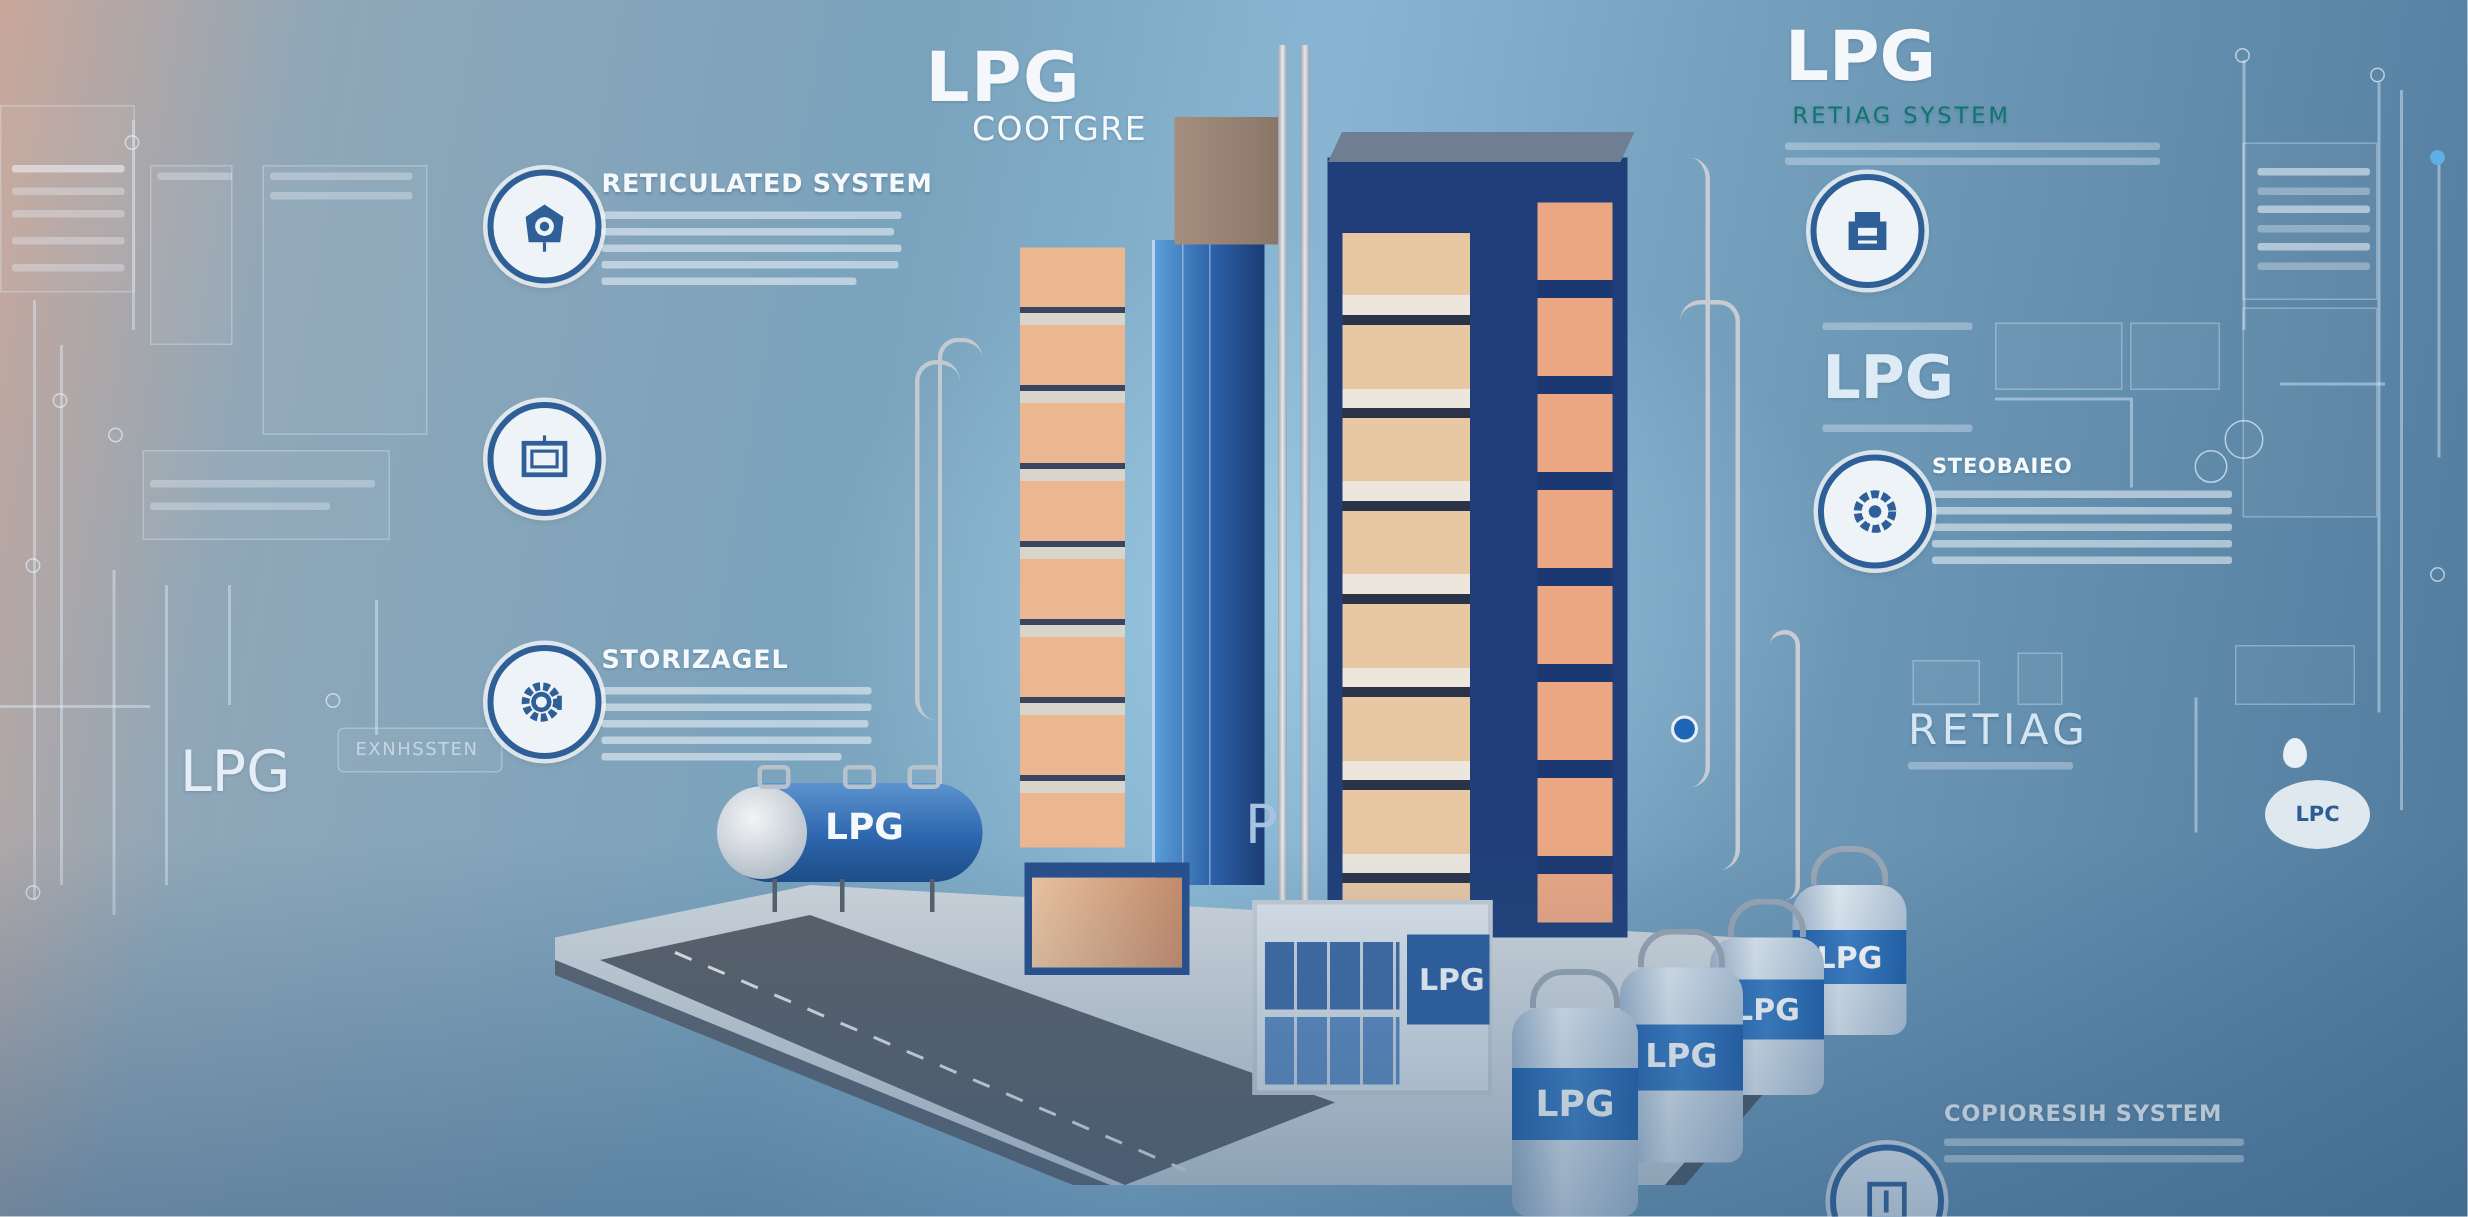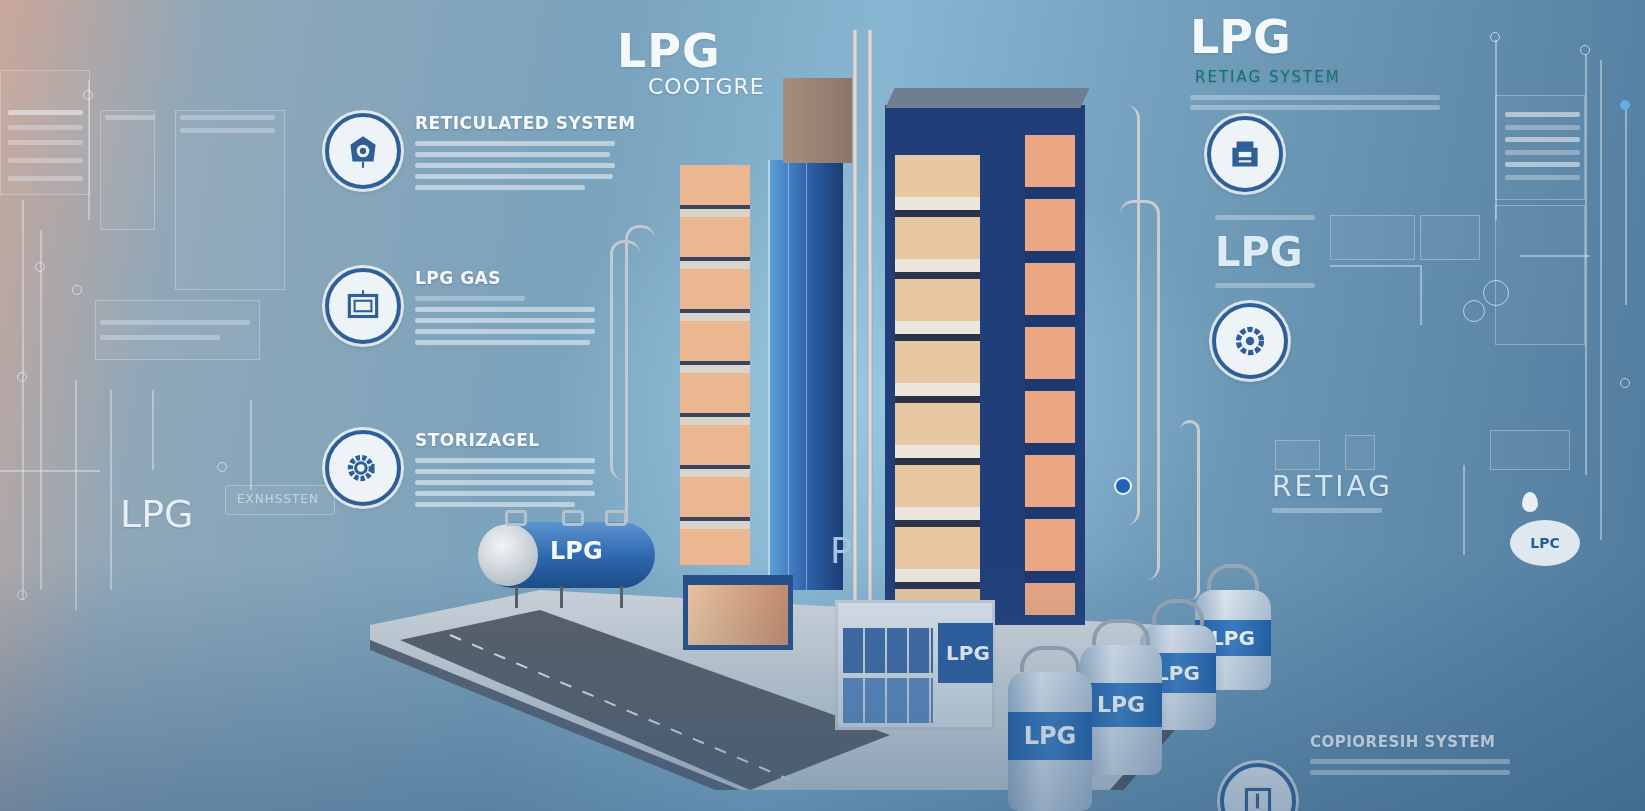--- a/index.html
+++ b/index.html
@@ -48,21 +48,21 @@
 
   
   .feature { position: absolute; display: flex; align-items: flex-start; }
   .feature .badge {
     width: 76px; height: 76px; border-radius: 50%;
     background: #eef3f7; border: 4px solid #2e5f97;
     box-shadow: 0 0 0 3px rgba(255,255,255,0.75), 0 2px 6px rgba(0,0,0,0.2);
     display: flex; align-items: center; justify-content: center; flex-shrink: 0;
   }
   .feature .badge svg { width: 42px; height: 42px; }
-  .feature .ftext { margin-left: 14px; }
+  .feature .ftext { }
   .feature .fheading {
     color: #f5f9fc; font-weight: bold; font-size: 17px; letter-spacing: 0.5px;
     text-shadow: 0 1px 2px rgba(30,60,90,0.3); white-space: nowrap;
   }
   .feature .flines { margin-top: 8px; }
   .feature .flines div {
     height: 5px; margin-bottom: 6px; border-radius: 2px;
     background: rgba(240,246,252,0.55);
   }
 
@@ -206,30 +206,20 @@
 </div>
 
 <div class="feature" style="left:325px;top:268px">
   <div class="badge">
     <svg viewBox="0 0 40 40">
         <rect x="7" y="10" width="26" height="20" fill="none" stroke="#2e5f97" stroke-width="3"></rect>
         <rect x="12" y="15" width="16" height="10" fill="none" stroke="#2e5f97" stroke-width="2"></rect>
         <rect x="19" y="5" width="2" height="5" fill="#2e5f97"></rect>
       </svg>
   </div>
-  <div class="ftext">
-    <div class="fheading">LPG GAS</div>
-    <div class="flines">
-      <div style="width:110px;opacity:.6"></div>
-        <div style="width:180px"></div>
-        <div style="width:180px"></div>
-        <div style="width:180px"></div>
-        <div style="width:175px"></div>
-    </div>
-  </div>
 </div>
 
 <div class="feature" style="left:325px;top:430px">
   <div class="badge">
     <svg viewBox="0 0 40 40">
         <circle cx="18" cy="20" r="10" fill="none" stroke="#2e5f97" stroke-width="5" stroke-dasharray="4 2"></circle>
         <circle cx="18" cy="20" r="5" fill="none" stroke="#2e5f97" stroke-width="3"></circle>
         <rect x="28" y="16" width="3" height="9" fill="#2e5f97"></rect>
       </svg>
   </div>
@@ -254,20 +244,30 @@
       </svg>
   </div>
 </div>
 
 <div class="feature" style="left:1212px;top:303px">
   <div class="badge">
     <svg viewBox="0 0 40 40">
         <circle cx="20" cy="20" r="11" fill="none" stroke="#2e5f97" stroke-width="5" stroke-dasharray="5 2"></circle>
         <circle cx="20" cy="20" r="4" fill="#2e5f97"></circle>
       </svg>
+  </div>
+  <div class="ftext">
+    <div class="fheading" style="font-size:14px">STEOBAIEO</div>
+    <div class="flines">
+      <div style="width:200px"></div>
+        <div style="width:200px"></div>
+        <div style="width:200px"></div>
+        <div style="width:200px"></div>
+        <div style="width:200px"></div>
+    </div>
   </div>
 </div>
 
 <div class="feature" style="left:1220px;top:763px">
   <div class="badge">
     <svg viewBox="0 0 40 40">
         <rect x="9" y="9" width="22" height="22" fill="none" stroke="#2e5f97" stroke-width="3"></rect>
         <rect x="18" y="13" width="3" height="14" fill="#2e5f97"></rect>
       </svg>
   </div>

